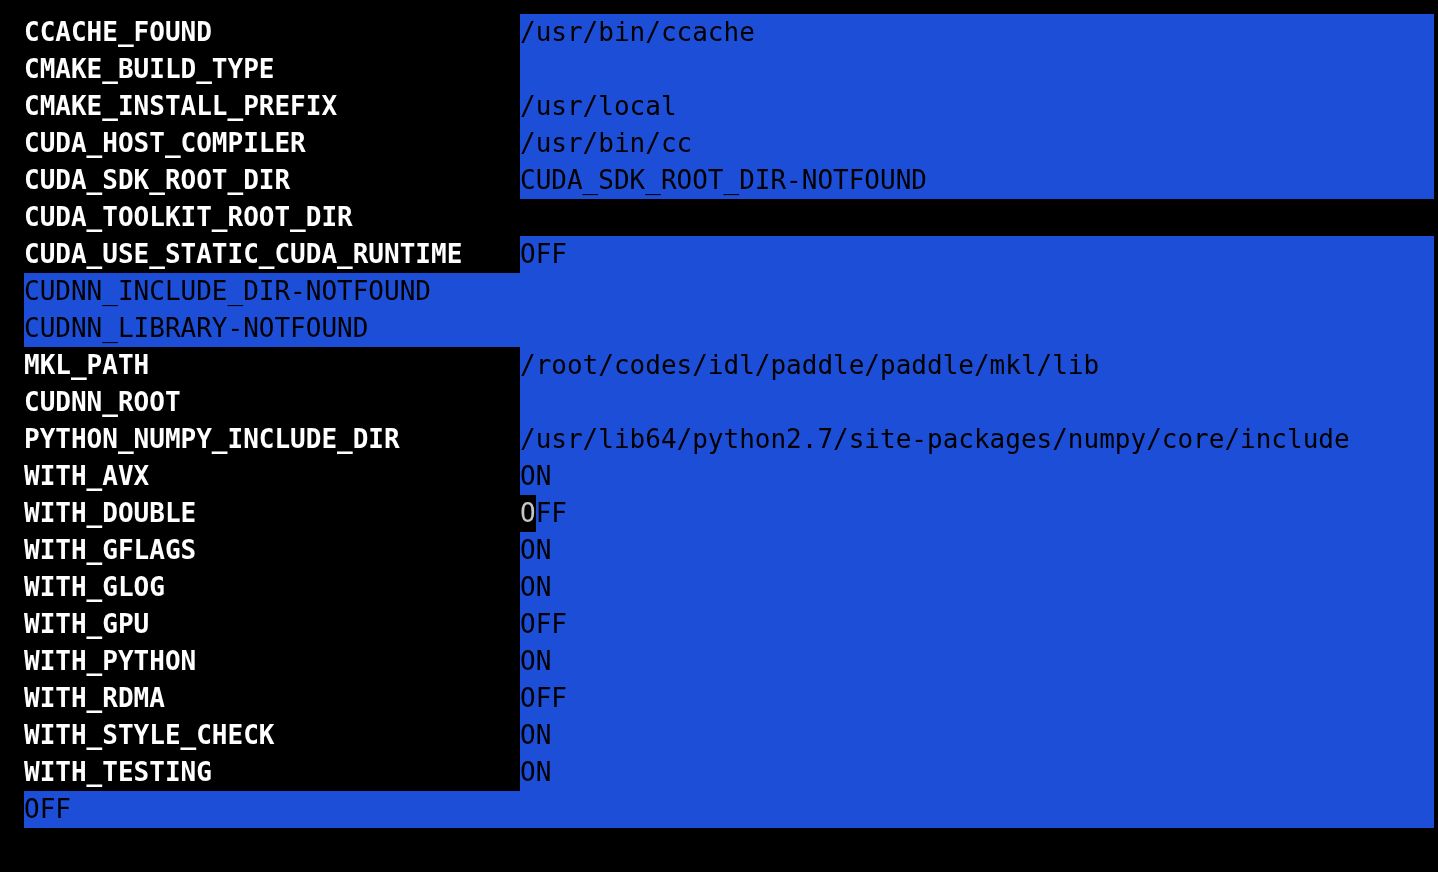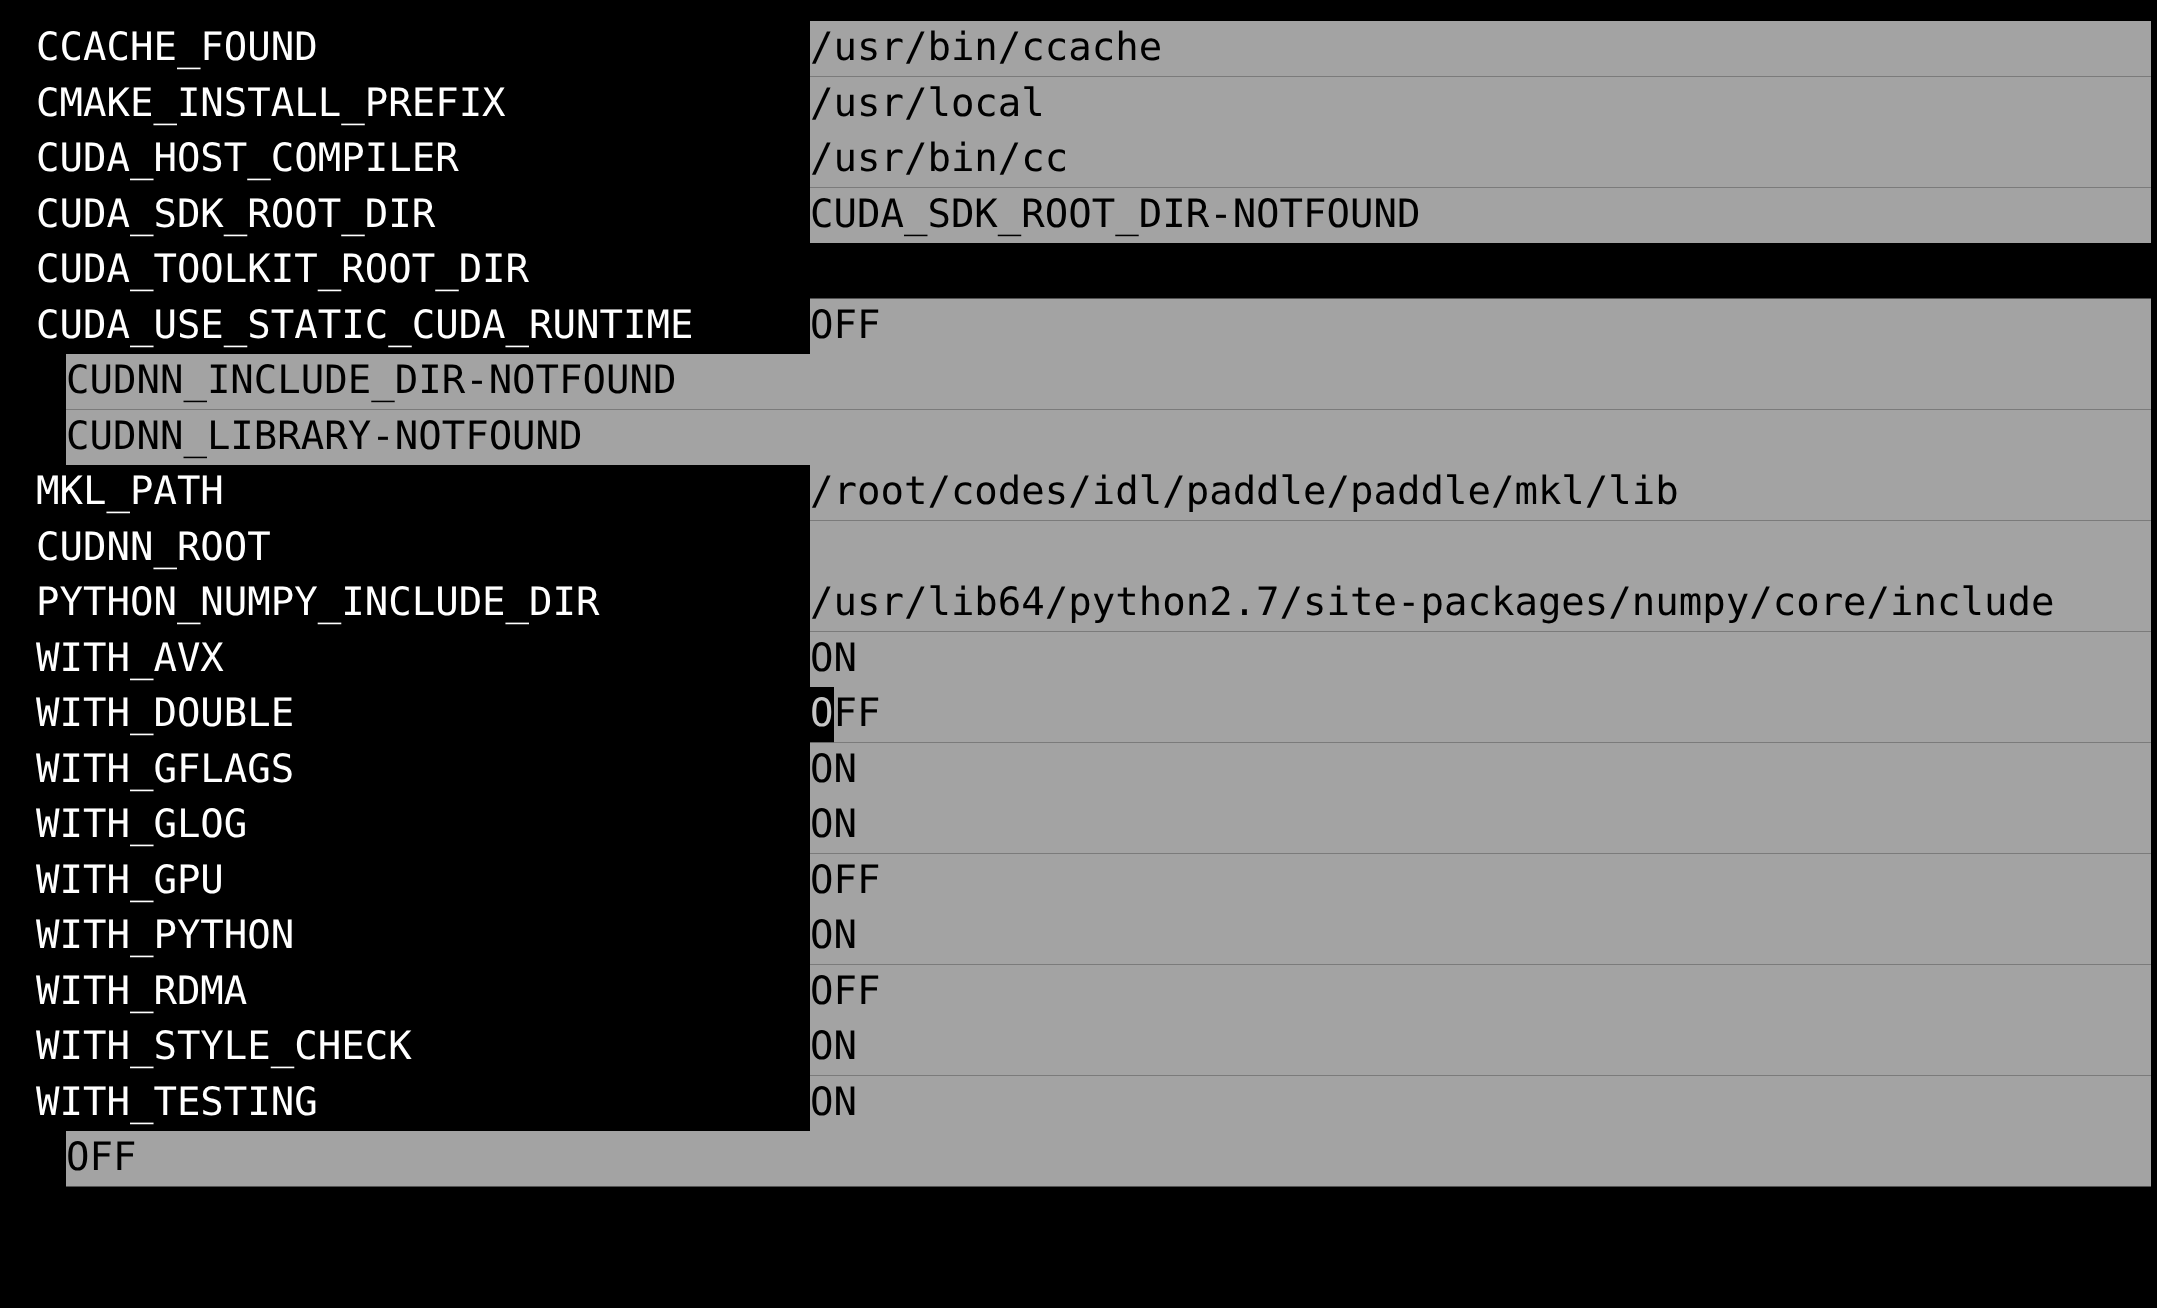--- a/index.html
+++ b/index.html
@@ -31,26 +31,26 @@
   .gutter {
     width: 24px;
     flex: 0 0 24px;
     background: #000;
   }
   .key {
     width: 496px;
     flex: 0 0 496px;
     background: #000;
     color: #fff;
+    font-weight: bold;
   }
   .val {
     flex: 1 1 auto;
-    background: #a3a3a3;
+    background: #1d4ed8;
     color: #000;
-    margin-left: 20px;
   }
   .gap-right {
     width: 4px;
     flex: 0 0 4px;
     background: #000;
   }
   .cursor {
     background: #c6c6c6;
     color: #000;
     display: inline-block;
@@ -59,20 +59,21 @@
     background: #000;
     color: #c6c6c6;
   }
 </style>
 </head>
 <body>
 
 <div class="ccmake">
   <div class="list" id="list">
       <div class="row"><div class="gutter"></div><div class="key">CCACHE_FOUND</div><div class="val">/usr/bin/ccache</div><div class="gap-right"></div></div>
+      <div class="row"><div class="gutter"></div><div class="key">CMAKE_BUILD_TYPE</div><div class="val"></div><div class="gap-right"></div></div>
       <div class="row"><div class="gutter"></div><div class="key">CMAKE_INSTALL_PREFIX</div><div class="val">/usr/local</div><div class="gap-right"></div></div>
       <div class="row"><div class="gutter"></div><div class="key">CUDA_HOST_COMPILER</div><div class="val">/usr/bin/cc</div><div class="gap-right"></div></div>
       <div class="row"><div class="gutter"></div><div class="key">CUDA_SDK_ROOT_DIR</div><div class="val">CUDA_SDK_ROOT_DIR-NOTFOUND</div><div class="gap-right"></div></div>
       <div class="row"><div class="gutter"></div><div class="key">CUDA_TOOLKIT_ROOT_DIR</div><div class="gap-right"></div></div>
       <div class="row"><div class="gutter"></div><div class="key">CUDA_USE_STATIC_CUDA_RUNTIME</div><div class="val">OFF</div><div class="gap-right"></div></div>
       <div class="row"><div class="gutter"></div><div class="val">CUDNN_INCLUDE_DIR-NOTFOUND</div><div class="gap-right"></div></div>
       <div class="row"><div class="gutter"></div><div class="val">CUDNN_LIBRARY-NOTFOUND</div><div class="gap-right"></div></div>
       <div class="row"><div class="gutter"></div><div class="key">MKL_PATH</div><div class="val">/root/codes/idl/paddle/paddle/mkl/lib</div><div class="gap-right"></div></div>
       <div class="row"><div class="gutter"></div><div class="key">CUDNN_ROOT</div><div class="val"></div><div class="gap-right"></div></div>
       <div class="row"><div class="gutter"></div><div class="key">PYTHON_NUMPY_INCLUDE_DIR</div><div class="val">/usr/lib64/python2.7/site-packages/numpy/core/include</div><div class="gap-right"></div></div>

